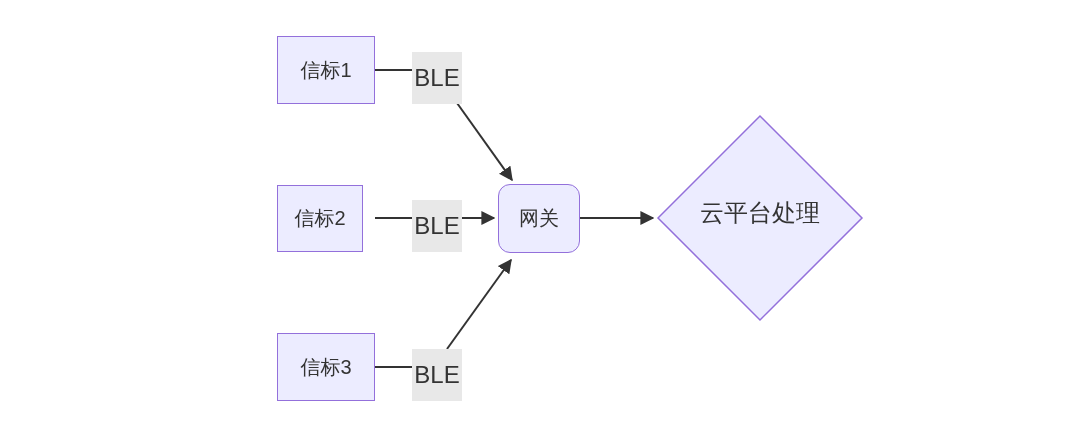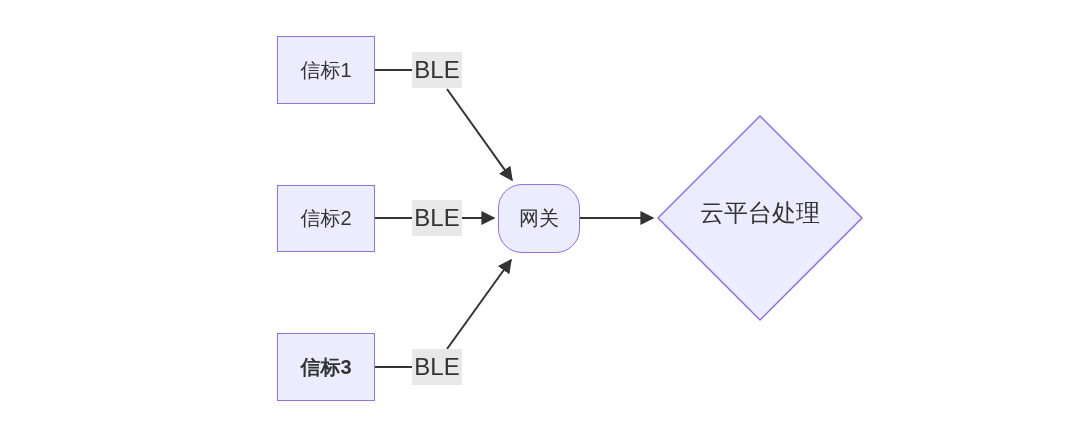--- a/index.html
+++ b/index.html
@@ -35,27 +35,27 @@
     background: var(--node-fill, #ECECFF);
     border: 1px solid var(--node-border, #9370DB);
     display: flex;
     align-items: center;
     justify-content: center;
     font-size: 20px;
     color: var(--text, #333333);
     white-space: nowrap;
   }
   #node-beacon1 { left: 277px; top: 36px;  width: 98px; height: 68px; }
-  #node-beacon2 { left: 277px; top: 185px; width: 98px; height: 67px; }
-  #node-beacon3 { left: 277px; top: 333px; width: 98px; height: 68px; font-weight: bold; }
-  #node-gateway { left: 498px; top: 184px; width: 82px; height: 69px; border-radius: 24px; }
+  #node-beacon2 { left: 277px; top: 185px; width: 86px; height: 67px; }
+  #node-beacon3 { left: 277px; top: 333px; width: 98px; height: 68px; }
+  #node-gateway { left: 498px; top: 184px; width: 82px; height: 69px; border-radius: 12px; }
   .edge-label {
     position: absolute;
     width: 50px;
-    height: 36px;
+    height: 52px;
     background: var(--label-bg, #e8e8e8);
     display: flex;
     align-items: center;
     justify-content: center;
     font-size: 24px;
     color: var(--text, #333333);
   }
   #edge-label-ble1 { left: 412px; top: 52px; }
   #edge-label-ble2 { left: 412px; top: 200px; }
   #edge-label-ble3 { left: 412px; top: 349px; }

